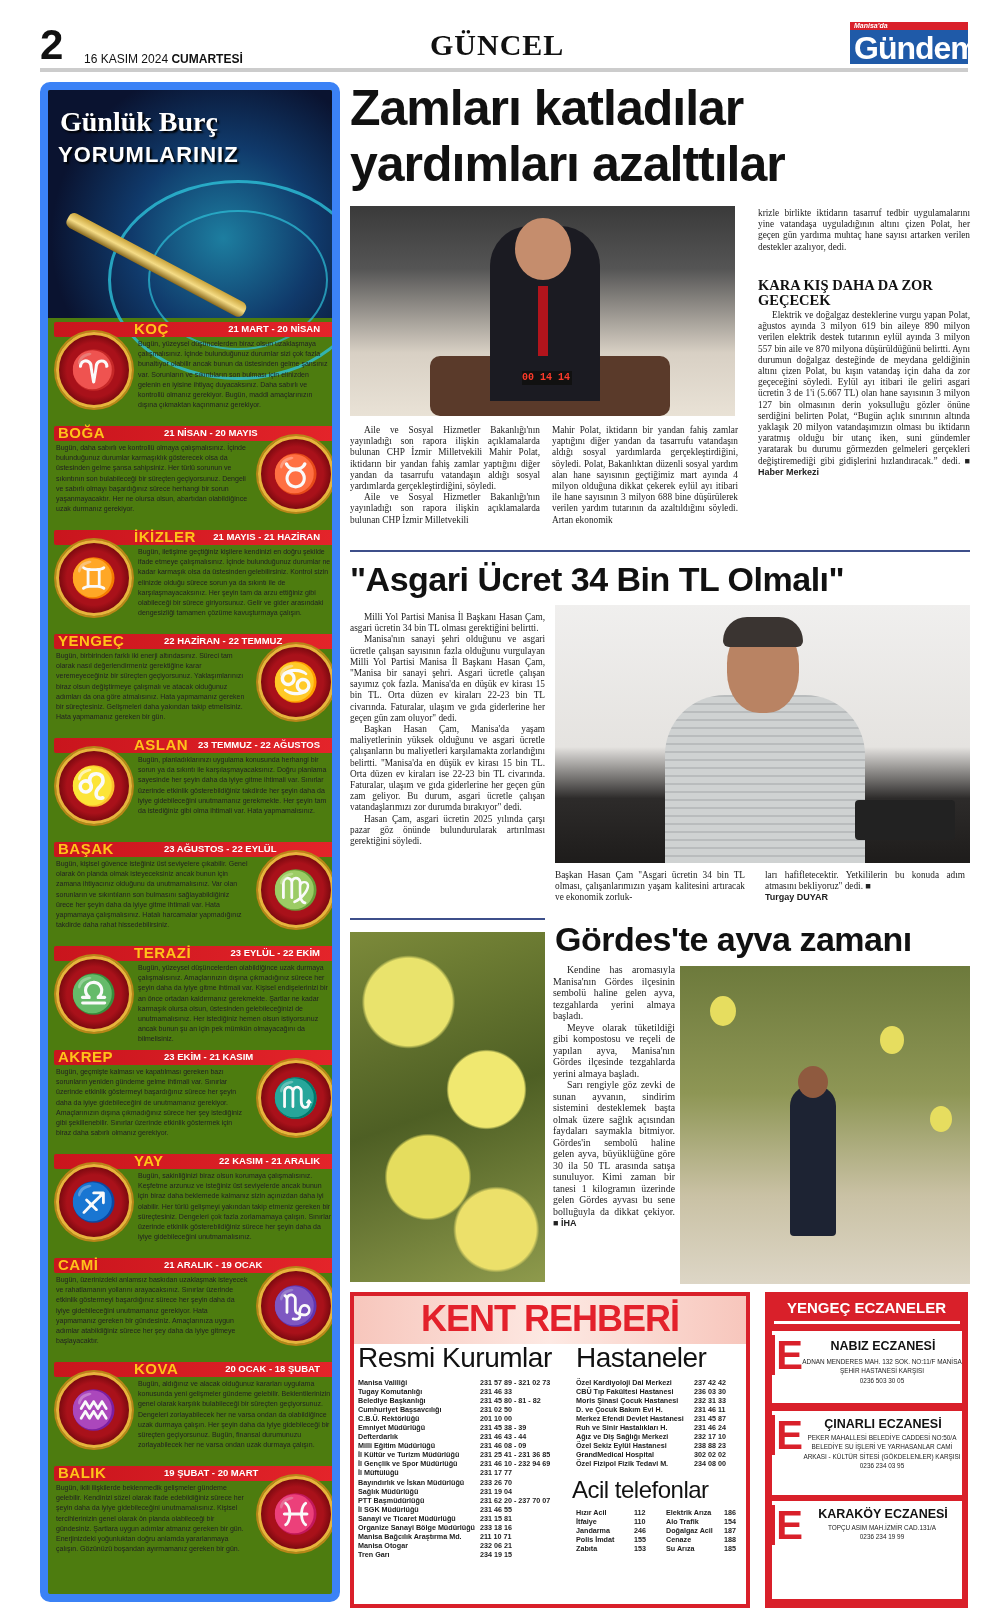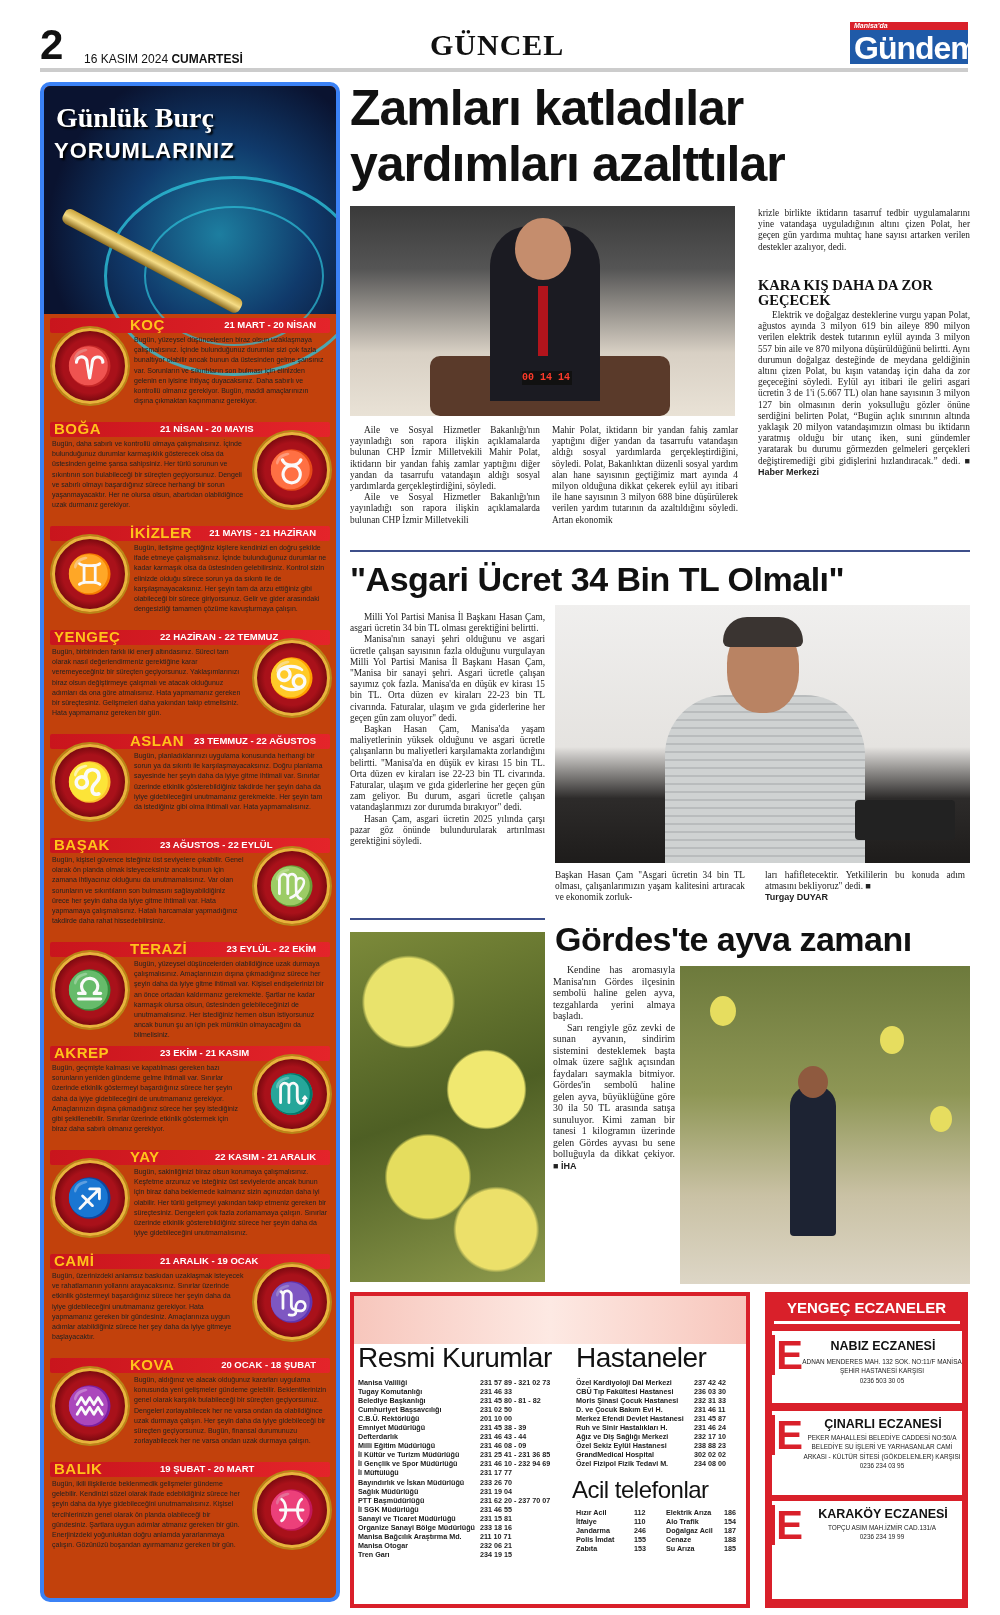--- a/index.html
+++ b/index.html
@@ -8,21 +8,21 @@
 
 #pagenum{left:40px;top:24px;font:bold 42px "Liberation Sans",sans-serif;line-height:42px}
 #date{left:84px;top:52px;font:12px "Liberation Sans",sans-serif}
 #date b{font-weight:bold}
 #section{left:430px;top:28px;font:bold 30px "Liberation Serif",serif;letter-spacing:1px}
 #logo{left:850px;top:22px;width:118px;height:42px;background:#1f5aa8;border-top:8px solid #d9202a}
 #logo .small{position:absolute;left:4px;top:-8px;font:bold italic 7px "Liberation Sans",sans-serif;color:#fff}
 #logo .big{position:absolute;left:4px;top:0;font:bold 32px "Liberation Sans",sans-serif;color:#fff;letter-spacing:-1px;line-height:36px}
 #hrule{left:40px;top:68px;width:928px;height:4px;background:#ccc}
 
-#horo{left:40px;top:82px;width:300px;height:1520px;border:4px solid #3b82f6;border-radius:10px;background:#c2410c;overflow:hidden}
+#horo{left:40px;top:82px;width:300px;height:1520px;border:8px solid #3b82f6;border-radius:10px;background:#4d7c0f;overflow:hidden}
 #horo-hero{position:absolute;left:0;top:0;width:292px;height:228px;background:radial-gradient(circle at 60% 65%,#1d7ea0 0%,#103a6b 40%,#0a1330 75%)}
 #horo-hero .wheel{position:absolute;left:60px;top:90px;width:260px;height:200px;border:3px solid #2dc1d8;border-radius:50%;opacity:.8}
 #horo-hero .wheel2{position:absolute;left:100px;top:120px;width:180px;height:140px;border:2px solid #2dc1d8;border-radius:50%;opacity:.7}
 #horo-hero .pen{position:absolute;left:20px;top:120px;width:200px;height:16px;background:linear-gradient(#c9a33a,#f5dc86,#8a6a1e);transform:rotate(28deg);transform-origin:left center;border-radius:6px}
 #horo-title1{position:absolute;left:12px;top:16px;font:bold 28px "Liberation Serif",serif;color:#fff;text-shadow:2px 2px 2px #000}
 #horo-title2{position:absolute;left:10px;top:52px;font:bold 22px "Liberation Sans",sans-serif;color:#fff;letter-spacing:1px;text-shadow:2px 2px 2px #000}
 .sign{position:absolute;left:6px;width:280px;height:104px}
 .sign .bar{position:absolute;left:0;top:0;width:280px;height:15px;background:linear-gradient(90deg,#c9151d,#e4242a);border-radius:2px}
 .sign .name{position:absolute;top:-2px;font:900 15px "Liberation Sans",sans-serif;color:#ffc21a;letter-spacing:.5px}
 .sign .dates{position:absolute;top:1px;font:bold 9.5px "Liberation Sans",sans-serif;color:#fff}
@@ -223,32 +223,34 @@
 </div>
 <div class="body" style="left:765px;top:870px;width:200px">
   <p style="text-indent:0"><span>ları hafifletecektir. Yetkililerin bu konuda adım atmasını bekliyoruz" dedi.</span> ■<br><span class="byline">Turgay DUYAR</span></p>
 </div>
 <div class="rule" style="left:350px;top:918px;width:195px"></div>
 
 <div class="abs" id="headline3">Gördes'te ayva zamanı</div>
 <div class="photo" id="photo3"></div>
 <div class="body" style="left:553px;top:964px;width:122px;font-size:9.8px;line-height:11.5px">
   <p>Kendine has aromasıyla Manisa'nın Gördes ilçesinin sembolü haline gelen ayva, tezgahlarda yerini almaya başladı.</p>
+  <p>Meyve olarak tüketildiği gibi kompostosu ve reçeli de yapılan ayva, Manisa'nın Gördes ilçesinde tezgahlarda yerini almaya başladı.</p>
   <p><span>Sarı rengiyle göz zevki de sunan ayvanın, sindirim sistemini desteklemek başta olmak üzere sağlık açısından faydaları saymakla bitmiyor. Gördes'in sembolü haline gelen ayva, büyüklüğüne göre 30 ila 50 TL arasında satışa sunuluyor.  Kimi zaman bir tanesi 1 kilogramın üzerinde gelen Gördes ayvası bu sene bolluğuyla da dikkat çekiyor.</span> <span class="byline">■ <span>İHA</span></span></p>
 </div>
 <div class="photo" id="photo4">
   <div class="q1" style="left:30px;top:30px;width:26px;height:30px"></div>
   <div class="q2" style="left:200px;top:60px;width:24px;height:28px"></div>
   <div class="q3" style="left:250px;top:140px;width:22px;height:26px"></div>
   <div class="boy"></div>
   <div class="boyhead"></div>
 </div>
 
 <div class="abs" id="kent">
   <div id="kent-top"></div>
+  <div id="kent-title">KENT REHBERİ</div>
   <div class="kh" style="left:4px;top:46px">Resmi Kurumlar</div>
   <div class="klist" id="resmi-list" style="left:4px;top:82px;width:206px">
       <div class="row">
         <span style="width:122px">Manisa Valiliği</span>
         <span>231 57 89 - 321 02 73</span>
       </div>
       <div class="row">
         <span style="width:122px">Tugay Komutanlığı</span>
         <span>231 46 33</span>
       </div>

